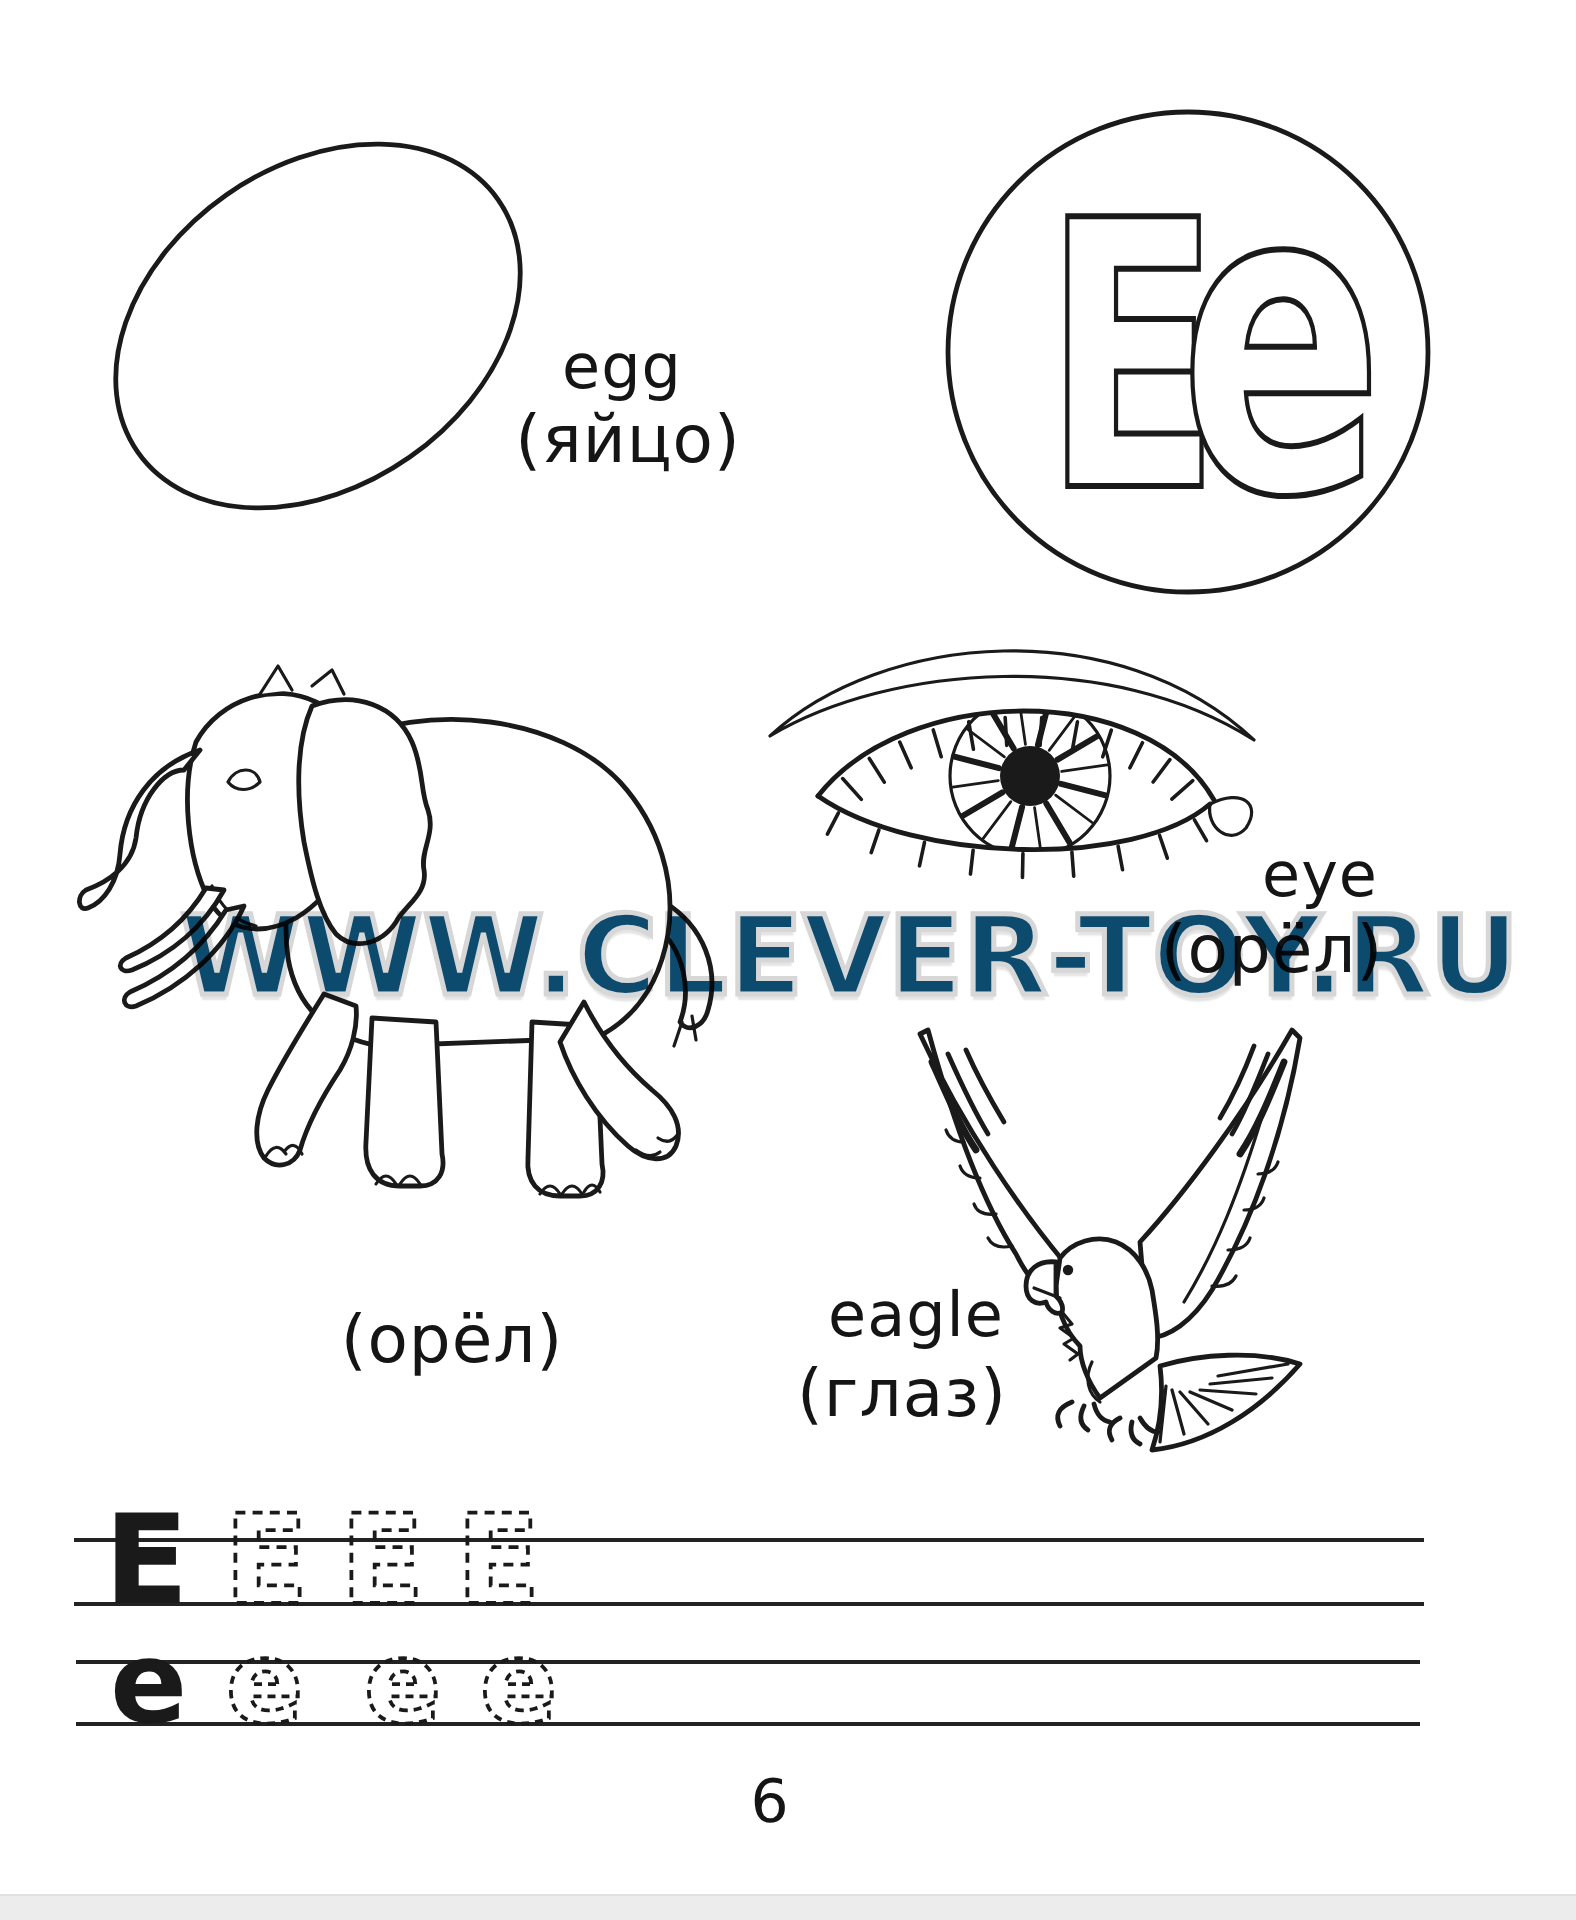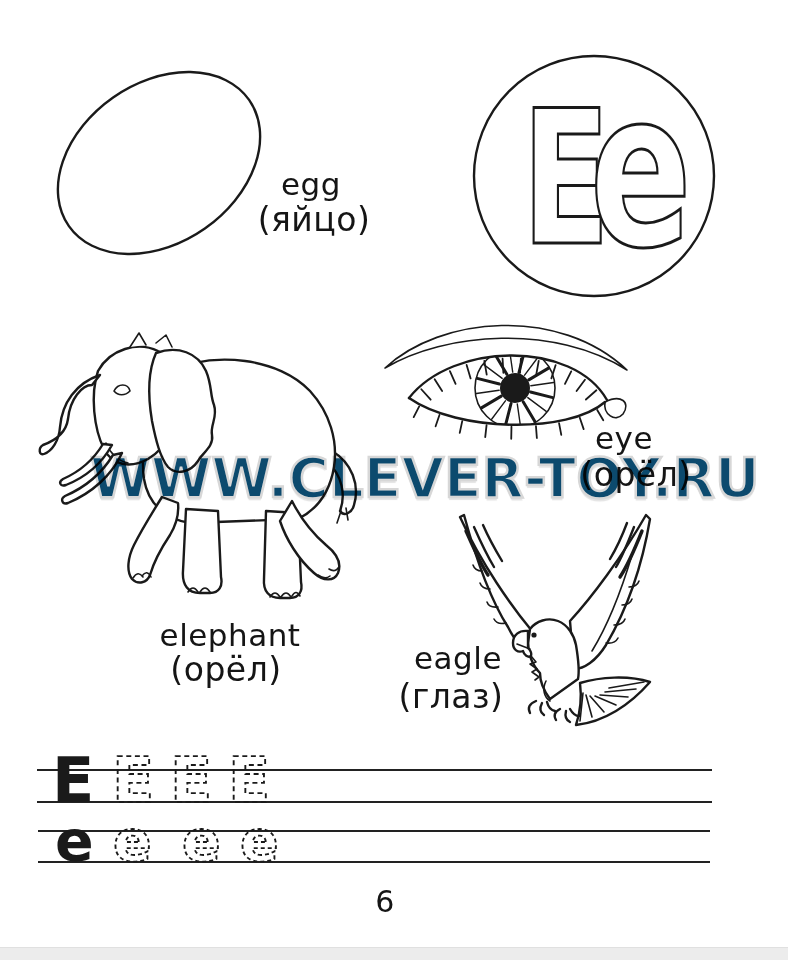--- a/index.html
+++ b/index.html
@@ -85,21 +85,20 @@
 
     <path class="wh thin" d="M 74,58 C 78,50 88,50 90,58 C 85,63 78,63 74,58 Z"></path>
 
     <path class="ln thin" d="M 66,110 C 70,120 78,128 88,130"></path>
 
     <path class="wh" d="M 60,42 C 36,50 22,70 20,94 C 19,108 12,118 4,121 C -1,123 -2,115 3,112 C 14,108 26,100 28,86 C 30,66 42,52 52,52 Z"></path>
 
     <path class="wh" d="M 72,112 C 62,130 46,144 26,152 C 20,154 18,149 23,146 C 41,138 54,126 63,111 Z"></path>
     <path class="wh" d="M 82,120 C 72,142 52,160 28,170 C 22,172 20,166 25,163 C 46,154 62,140 73,122 Z"></path>
   </svg>
-  <div class="lbl word" style="left:230px;top:617px">elephant</div>
   <div class="lbl trans" style="left:226px;top:650px">(орёл)</div>
 
   <svg id="eye-svg" style="left:383px;top:302px" width="315" height="168" viewBox="0 0 315 168">
     <defs>
       <clipPath id="eyeClip">
         <path d="M 26,96 C 70,40 190,38 224,98 C 185,132 75,130 26,96 Z"></path>
       </clipPath>
     </defs>
 
     <path class="wh thin" d="M 2,66 C 58,14 176,4 244,68 C 172,22 62,30 2,66 Z"></path>
@@ -150,21 +149,21 @@
         <line x1="56.46522499269013" y1="112.96285012477742" x2="52.603969386330924" y2="124.32465918594193" stroke="var(--ink)" stroke-width="1.8" stroke-linecap="round"></line>
         <line x1="79.23866889533227" y1="119.18182110655341" x2="76.72752876732584" y2="130.91613724587384" stroke="var(--ink)" stroke-width="1.8" stroke-linecap="round"></line>
         <line x1="103.5637515790889" y1="123.11214375381351" x2="102.22302936612246" y2="135.0370112141947" stroke="var(--ink)" stroke-width="1.8" stroke-linecap="round"></line>
         <line x1="128.4607918501311" y1="124.74961564331345" x2="128.22554295091777" y2="136.74730950319415" stroke="var(--ink)" stroke-width="1.8" stroke-linecap="round"></line>
         <line x1="152.9488667022325" y1="124.08140489703521" x2="153.8614486031274" y2="136.0466543417463" stroke="var(--ink)" stroke-width="1.8" stroke-linecap="round"></line>
         <line x1="176.04963520795434" y1="121.08665047127171" x2="178.2751999556802" y2="132.87846379890203" stroke="var(--ink)" stroke-width="1.8" stroke-linecap="round"></line>
         <line x1="196.79189230574642" y1="115.73072535785933" x2="200.66120170272495" y2="127.08979419251534" stroke="var(--ink)" stroke-width="1.8" stroke-linecap="round"></line>
         <line x1="214.21303197531918" y1="107.94702522409627" x2="220.2740518272344" y2="118.30386056867377" stroke="var(--ink)" stroke-width="1.8" stroke-linecap="round"></line>
       </g>
   </svg>
-  <div class="lbl word" style="left:624px;top:420px">eye</div>
+  <div class="lbl word" style="left:660px;top:420px">eye</div>
   <div class="lbl trans" style="left:636px;top:455px">(орёл)</div>
 
   <svg style="left:420px;top:503px" width="270" height="235" viewBox="0 0 270 235">
 
     <path class="wh" d="M 112,128 C 92,104 62,62 40,14 L 44,12 C 56,56 70,96 88,124 C 94,136 102,146 110,148 Z"></path>
     <path class="ln thick" d="M 46,28 C 54,46 60,60 68,72"></path>
     <path class="ln" d="M 54,24 C 62,42 68,54 74,64 M 63,22 C 70,38 76,48 82,58"></path>
     <path class="ln thin" d="M 86,120 q -9,2 -12,-4 M 78,104 q -9,1 -11,-5 M 70,86 q -8,0 -10,-6 M 62,68 q -7,0 -9,-6"></path>
 
     <path class="wh" d="M 150,118 C 172,94 202,54 226,12 L 230,16 C 222,64 206,108 186,142 C 176,158 164,166 154,166 Z"></path>

